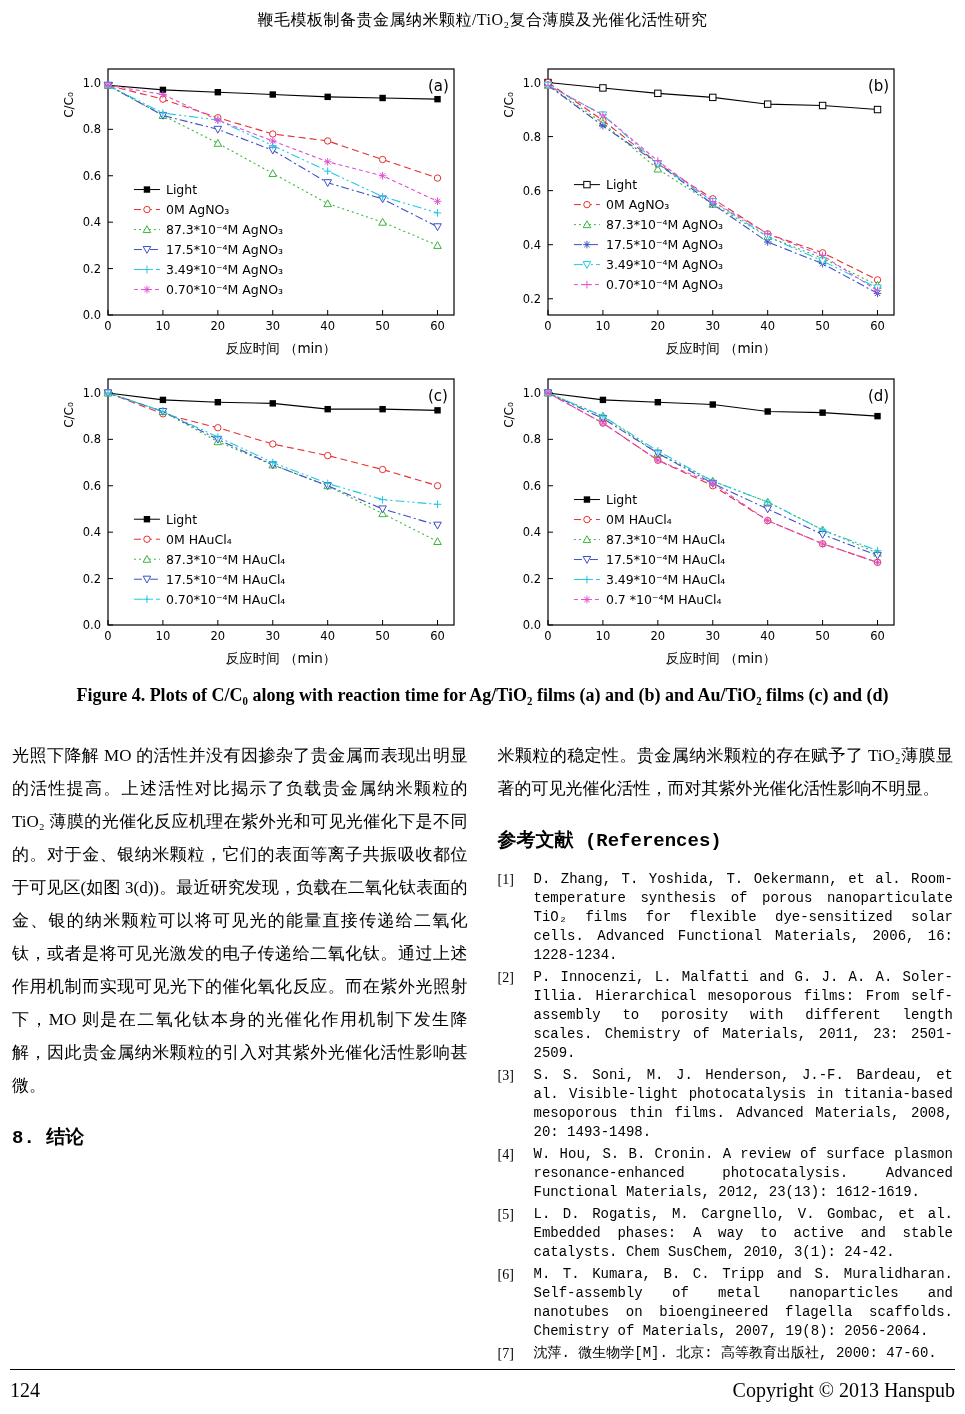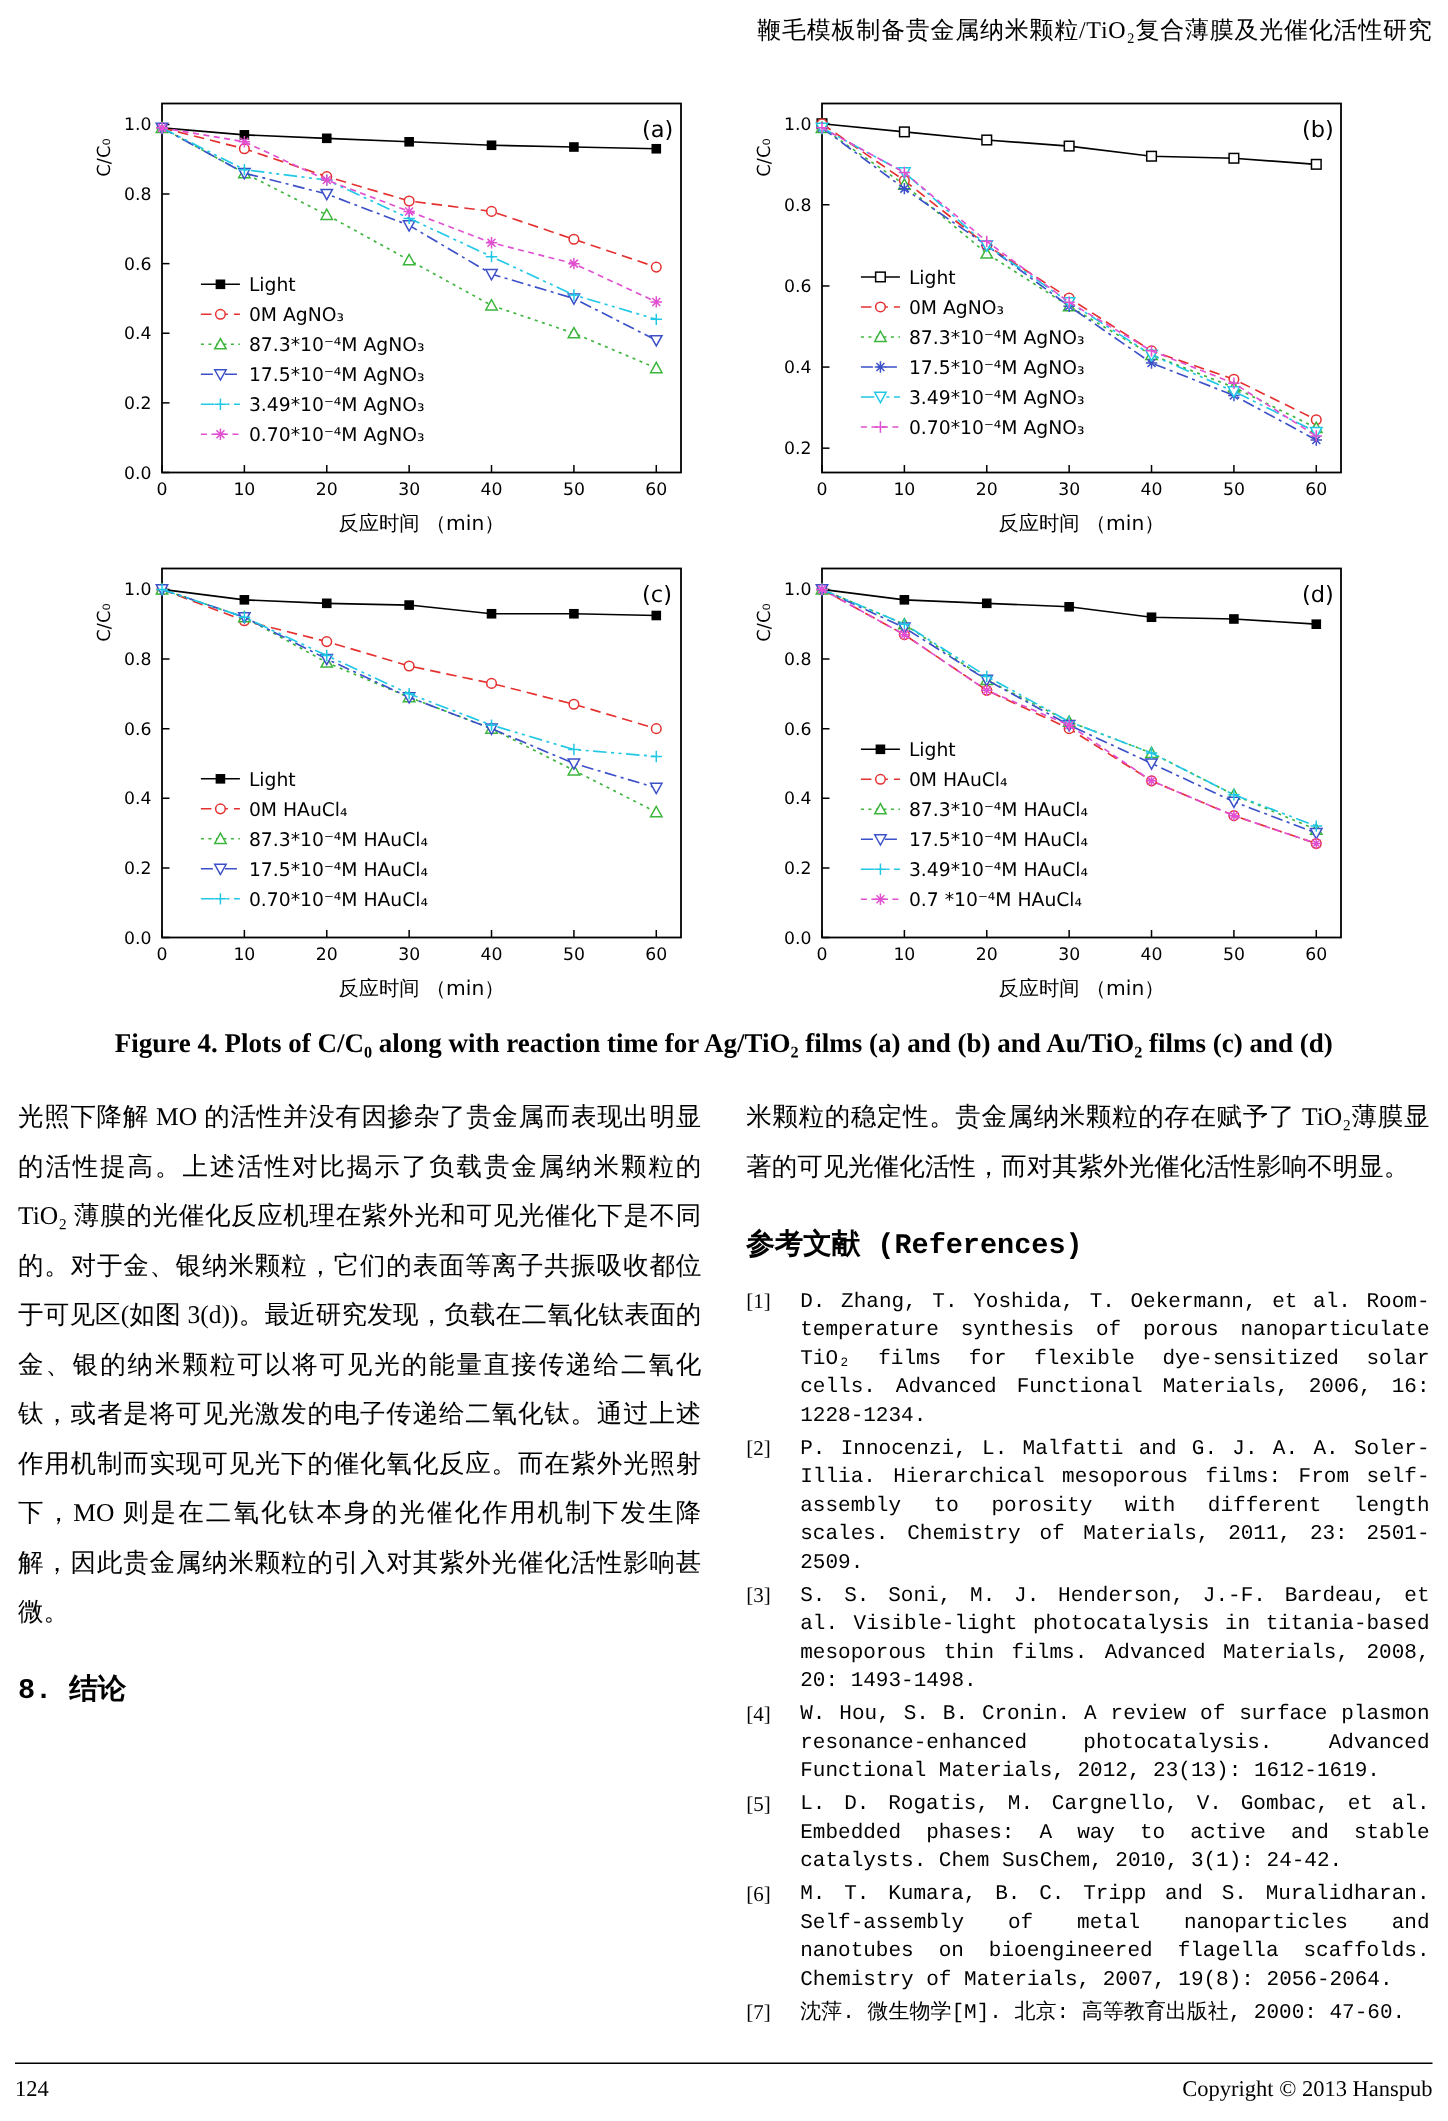--- a/index.html
+++ b/index.html
@@ -1,34 +1,34 @@
 <!DOCTYPE html>
 <html><head>
 <meta charset="utf-8">
 <style>
   * { margin:0; padding:0; box-sizing:border-box; }
   html,body { background:#ffffff; }
   body { width:965px; font-family:"Liberation Serif","DejaVu Serif",serif; color:#000; }
   .page { position:relative; width:965px; height:1414px; padding:10px 10px 0; overflow:hidden; background:#fff; }
-  .header-title { text-align:right; font-size:16px; letter-spacing:0.5px; }
+  .header-title { text-align:center; font-size:16px; letter-spacing:0.5px; }
   .figure-grid { width:850px; margin:26px auto 0; display:grid; grid-template-columns:410px 410px; gap:8px 30px; }
   svg.chart { width:410px; height:302px; display:block; }
   svg.chart text { font-family:"DejaVu Sans","Liberation Sans",sans-serif; fill:#000; }
   .caption { text-align:center; font-weight:bold; font-size:18px; margin-top:16px; }
   .caption-zh { margin-top:5px; font-size:13px; }
-  .columns { display:flex; gap:30px; margin-top:22px; padding:0 2px; }
+  .columns { display:flex; gap:30px; margin-top:33px; padding:0 2px; }
   .col { flex:1; font-size:17px; line-height:33px; text-align:justify; }
   .para { text-align:justify; }
   .indent { text-indent:2em; }
   h2.section { font-family:Liberation Mono, monospace; font-size:19px; font-weight:bold; margin:20px 0 12px; }
   .refs { font-size:14px; line-height:19px; margin-top:4px; }
   .ref { display:flex; margin-bottom:3px; }
   .ref-num { flex:0 0 36px; }
   .ref-text { flex:1; text-align:justify;font-family:Liberation Mono, monospace; }
-  .footer { position:absolute; left:10px; right:10px; bottom:12px; border-top:1px solid #000; padding-top:9px; display:flex; justify-content:space-between; font-size:15px; }
+  .footer { position:absolute; left:10px; right:10px; bottom:12px; border-top:1px solid #000; padding-top:9px; display:flex; justify-content:space-between; font-size:20px; }
 </style>
 </head>
 <body>
 
 <div class="page">
 
   <div class="header-title">鞭毛模板制备贵金属纳米颗粒/TiO₂复合薄膜及光催化活性研究</div>
 
   <div class="figure-grid">
     <svg class="chart" viewBox="0 0 410 302">

